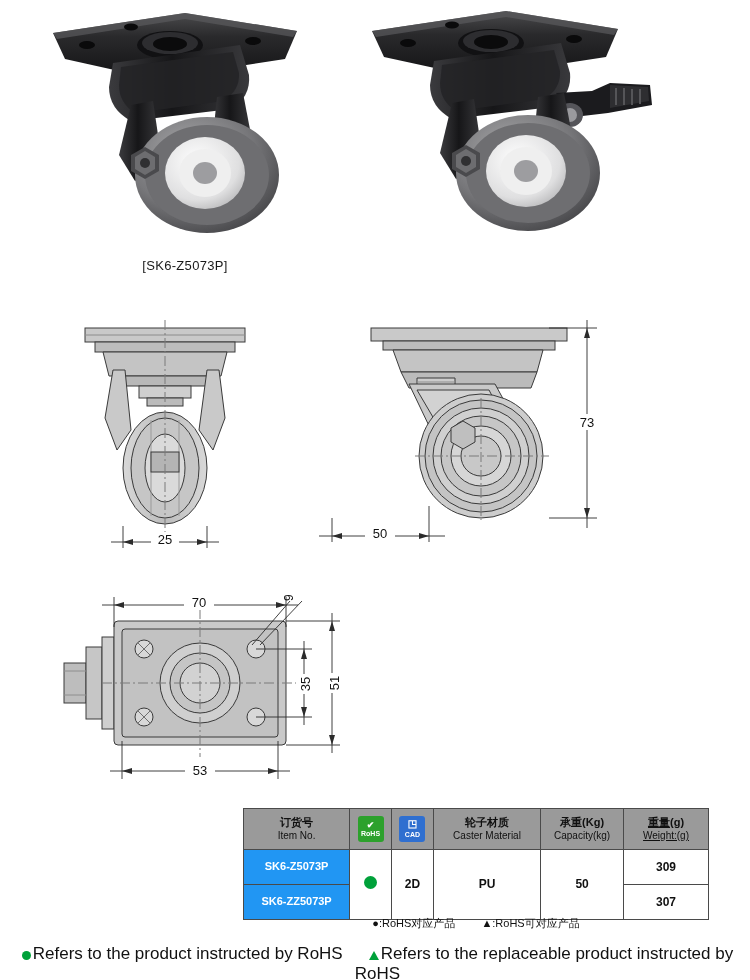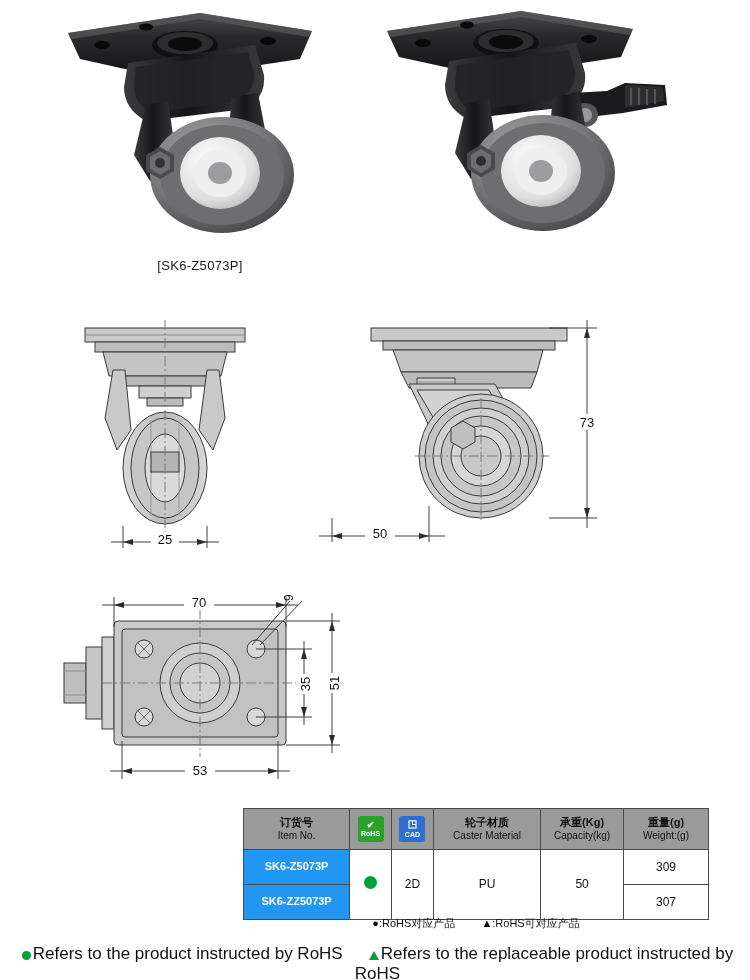--- a/index.html
+++ b/index.html
@@ -17,21 +17,21 @@
   }
   .sheet {
     position: absolute;
     inset: 0;
   }
 
   
   .photo-row {
     position: absolute;
     top: 0;
-    left: 15px;
+    left: 0;
     width: 601px;
     height: 285px;
   }
   .photo {
     position: absolute;
     top: 5px;
     width: 300px;
     height: 240px;
   }
   .photo.left { left: 35px; }
@@ -82,26 +82,26 @@
   .spec-table .cn { display: block; font-size: 11px; }
   .spec-table .en { display: block; font-size: 10px; font-weight: normal; }
   .itemno {
     background: #2196f3;
     color: #ffffff;
     font-weight: bold;
     font-size: 11px;
     height: 30px;
     width: 108px;
   }
-  .cell-plain { background: #ffffff; font-size: 12px; }
+  .cell-plain { background: #ffffff; font-size: 12px; font-weight: bold; }
   .w-rohs  { width: 40px; }
   .w-cad   { width: 40px; }
   .w-mat   { width: 110px; }
   .w-cap   { width: 82px; }
-  .w-wt    { width: 86px; }
+  .w-wt    { width: 86px; text-decoration: underline; }
 
   .green-dot {
     display: inline-block;
     width: 13px;
     height: 13px;
     border-radius: 50%;
     background: #00a13a;
   }
 
   .rohs-head {

